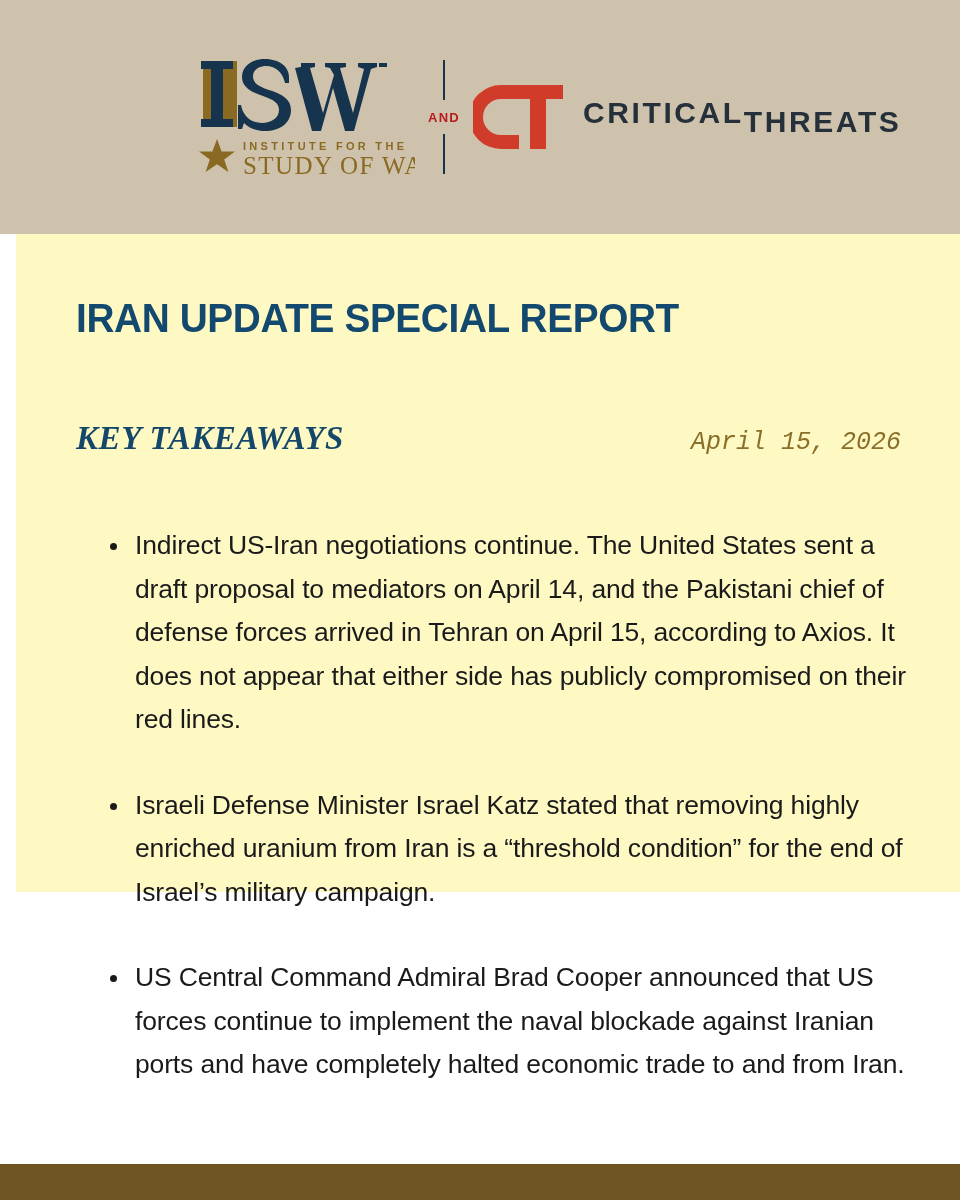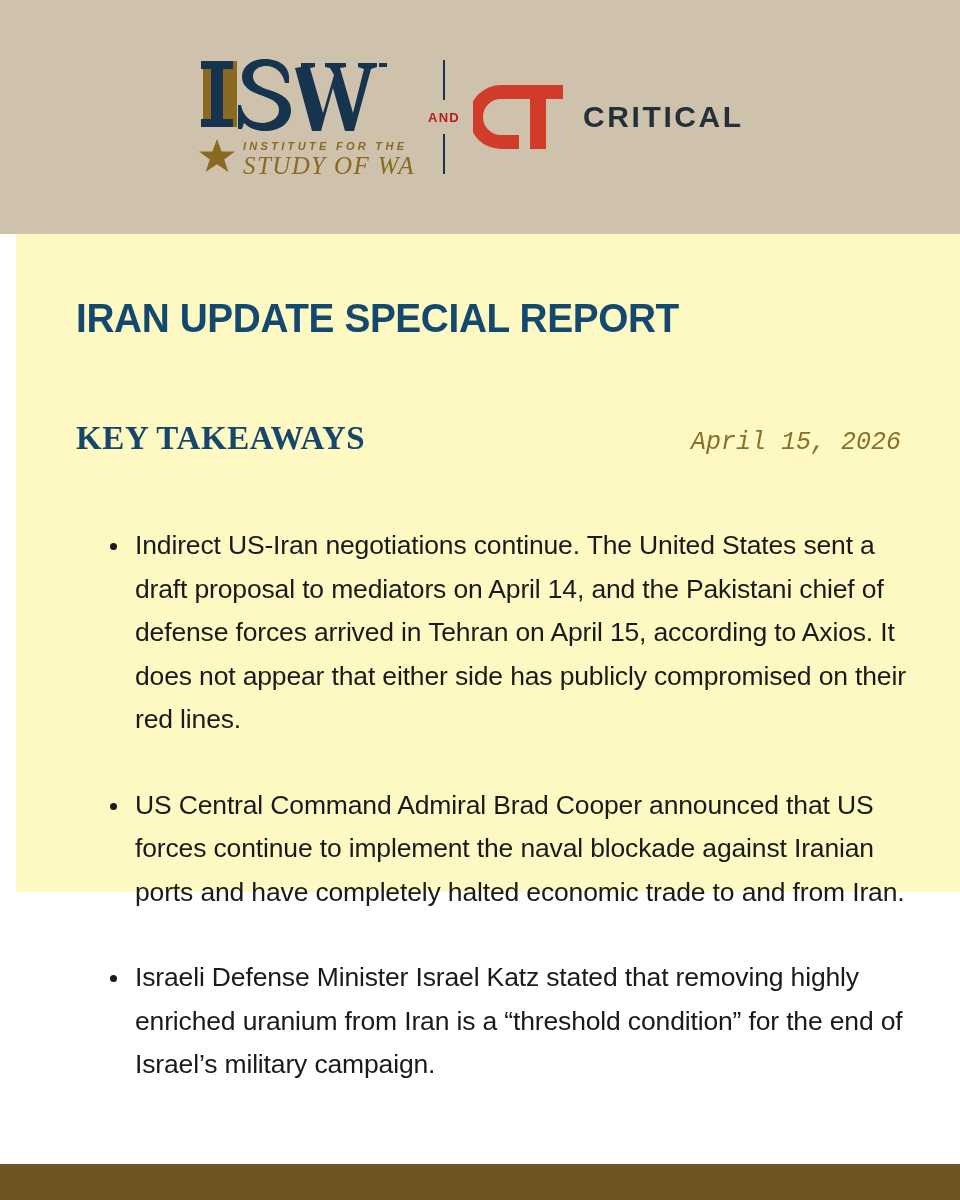--- a/index.html
+++ b/index.html
@@ -35,21 +35,20 @@
     justify-content: center;
     gap: 0px;
   }
 
   
   .isw-logo {
     position: relative;
     width: 218px;
     height: 125px;
     flex: 0 0 auto;
-    font-style: italic;
   }
   .isw-wordmark {
     position: absolute;
     left: 0;
     top: 0;
     width: 218px;
     height: 82px;
   }
   .isw-tag {
     position: absolute;
@@ -153,20 +152,21 @@
     align-items: baseline;
     justify-content: space-between;
   }
   .section-title {
     font-family: "Liberation Serif", serif;
     font-weight: 700;
     font-size: 33px;
     letter-spacing: 0.6px;
     color: #15476b;
     white-space: nowrap;
+    font-style: italic;
   }
   .report-date {
     font-family: Liberation Mono, monospace;
     font-style: italic;
     font-size: 25px;
     color: #8a6f2a;
     white-space: nowrap;
   }
 
   .takeaways {
@@ -255,20 +255,21 @@
       <svg class="ct-mark" viewBox="0 0 92 66">
 
         <path d="M46 1 L46 15 L28 15 A18 18 0 1 0 28 51 L46 51 L46 65 L28 65
                  A32 32 0 1 1 28 1 Z" fill="#d13b2a"></path>
 
         <rect x="40" y="1" width="50" height="14" fill="#d13b2a"></rect>
         <rect x="57" y="1" width="16" height="64" fill="#d13b2a"></rect>
       </svg>
       <div class="ct-words">
         <span>CRITICAL</span>
+        <span class="second">THREATS</span>
       </div>
     </div>
 
   </div>
 </div>
 
 <div class="sheet">
 
   <div class="report-title">IRAN UPDATE SPECIAL REPORT</div>
 
@@ -283,23 +284,23 @@
     <div class="report-date">April 15, 2026</div>
   </div>
 
   <ul class="takeaways">
     <li class="takeaway">
       <span class="bullet-dot"></span>
       <span>Indirect US-Iran negotiations continue. The United States sent a draft proposal to mediators on April 14, and the Pakistani chief of defense forces arrived in Tehran on April 15, according to Axios. It does not appear that either side has publicly compromised on their red lines.</span>
     </li>
     <li class="takeaway">
       <span class="bullet-dot"></span>
-      <span>US Central Command Admiral Brad Cooper announced that US forces continue to implement the naval blockade against Iranian ports and have completely halted economic trade to and from Iran.</span>
+      <span>Israeli Defense Minister Israel Katz stated that removing highly enriched uranium from Iran is a “threshold condition” for the end of Israel’s military campaign.</span>
     </li>
     <li class="takeaway">
       <span class="bullet-dot"></span>
-      <span>Israeli Defense Minister Israel Katz stated that removing highly enriched uranium from Iran is a “threshold condition” for the end of Israel’s military campaign.</span>
+      <span>US Central Command Admiral Brad Cooper announced that US forces continue to implement the naval blockade against Iranian ports and have completely halted economic trade to and from Iran.</span>
     </li>
   </ul>
 
 </div>
 
 <div class="footer-bar"></div>
 
 </body></html>

